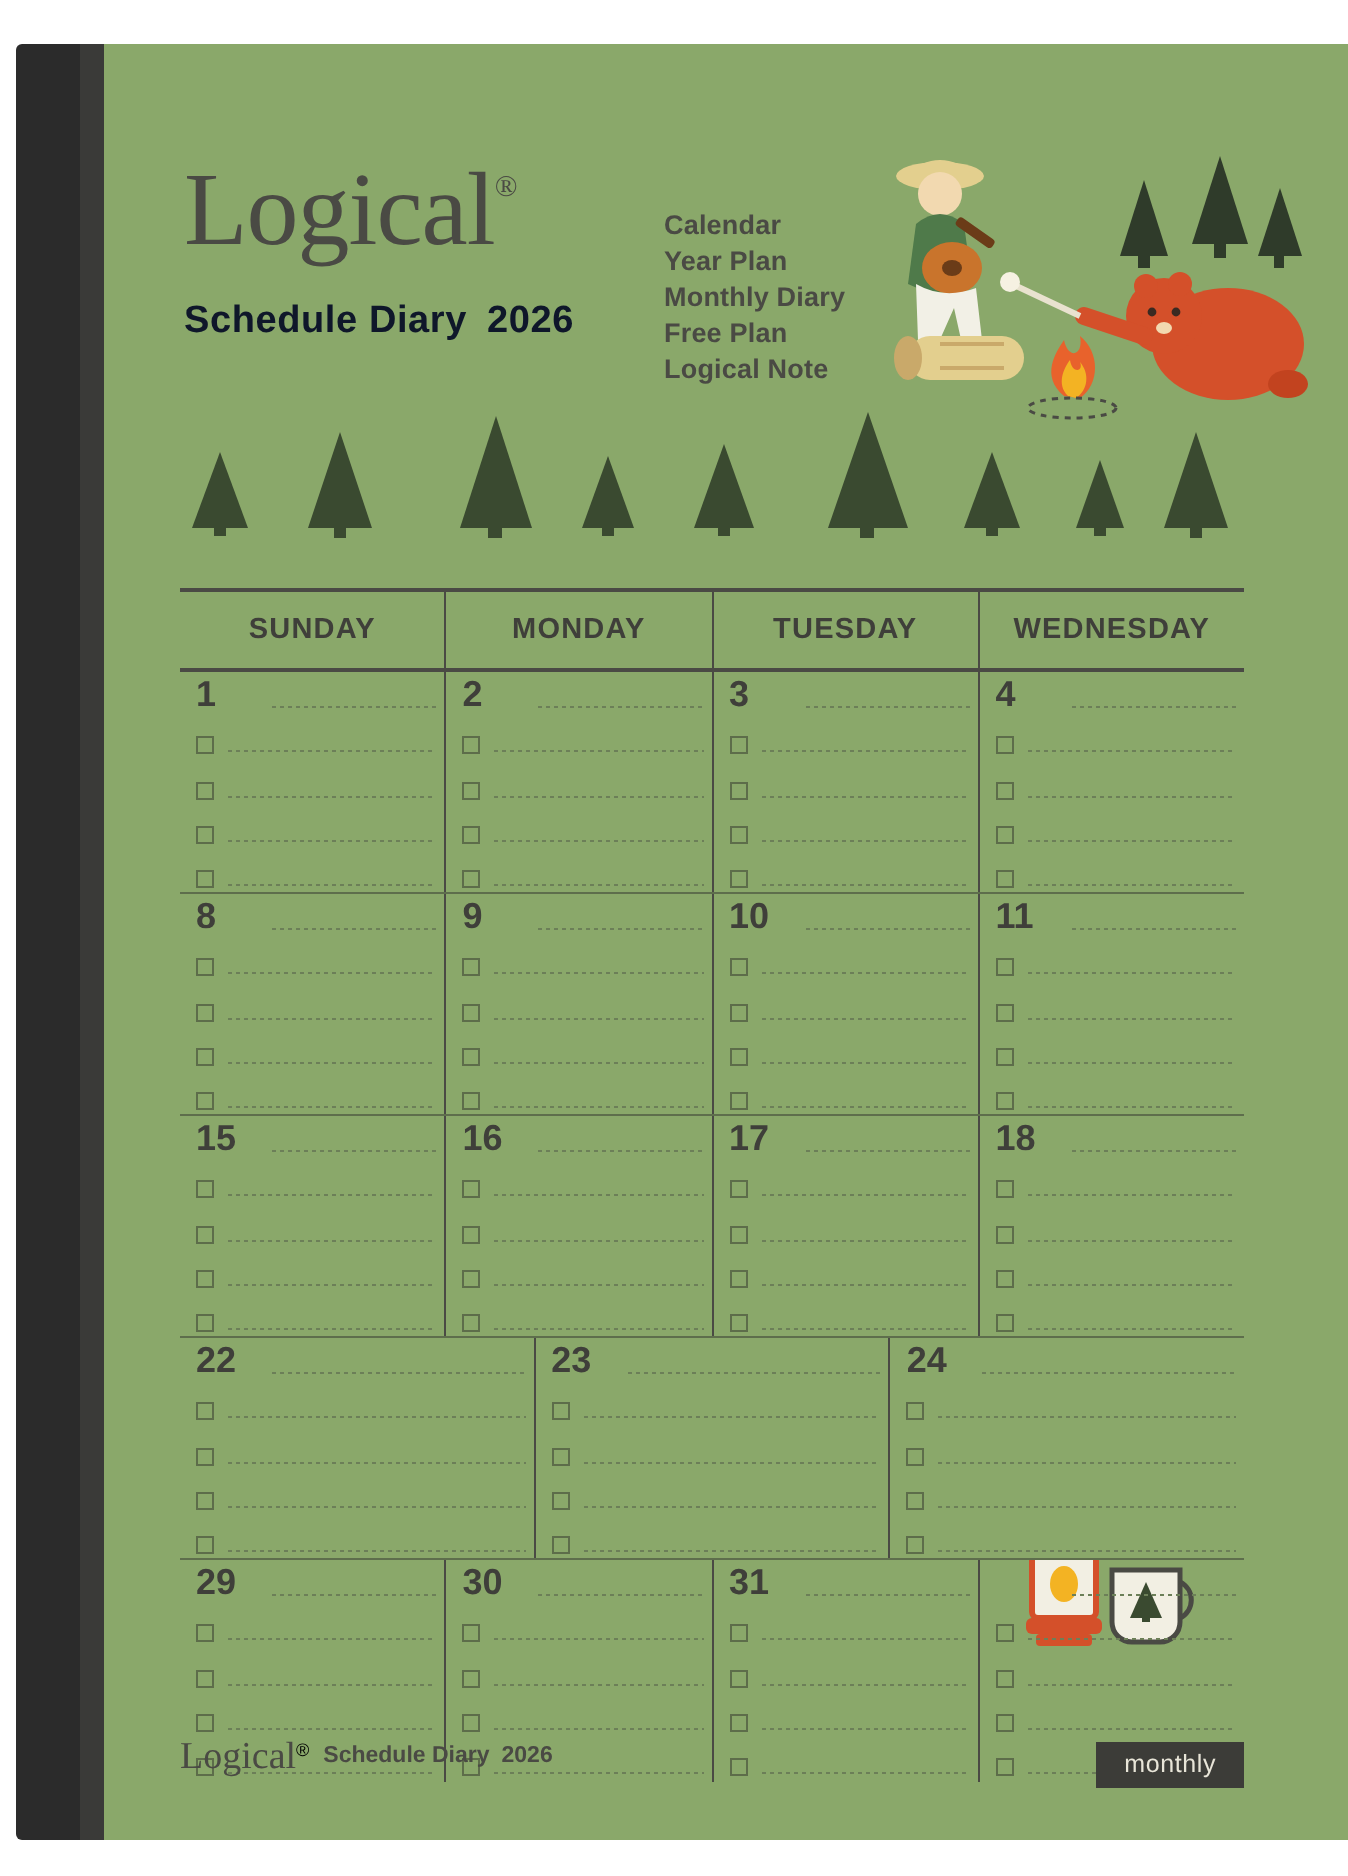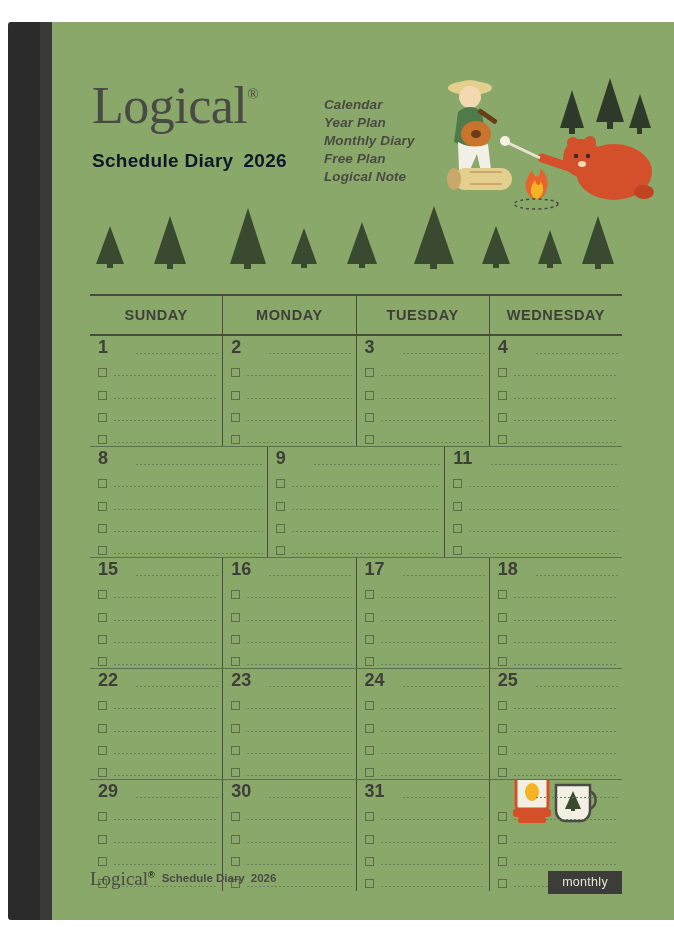--- a/index.html
+++ b/index.html
@@ -92,21 +92,21 @@
     width: 130px;
   }
   .feature-list li {
     list-style: none;
     font-size: 13.5px;
     font-weight: bold;
     color: #4a4a44;
     line-height: 18px;
     letter-spacing: 0.1px;
   }
-  .feature-list ul { margin: 0; padding: 0; font-style: italic; }
+  .feature-list ul { margin: 8px; padding: 0; }
 
   
   .scene {
     position: absolute;
     left: 380px;
     top: 28px;
     width: 230px;
     height: 175px;
   }
 
@@ -524,20 +524,44 @@
                   <span class="box"></span>
                   <span class="dots"></span>
                 </div>
               <div class="line">
                   <span class="box"></span>
                   <span class="dots"></span>
                 </div>
             </div>
           </div>
           <div class="day-cell">
+            <div class="day-num">10</div>
+            <div class="lines">
+              <div class="line first">
+                  <span class="dots"></span>
+                </div>
+              <div class="line">
+                  <span class="box"></span>
+                  <span class="dots"></span>
+                </div>
+              <div class="line">
+                  <span class="box"></span>
+                  <span class="dots"></span>
+                </div>
+              <div class="line">
+                  <span class="box"></span>
+                  <span class="dots"></span>
+                </div>
+              <div class="line">
+                  <span class="box"></span>
+                  <span class="dots"></span>
+                </div>
+            </div>
+          </div>
+          <div class="day-cell">
             <div class="day-num">11</div>
             <div class="lines">
               <div class="line first">
                   <span class="dots"></span>
                 </div>
               <div class="line">
                   <span class="box"></span>
                   <span class="dots"></span>
                 </div>
               <div class="line">
@@ -699,44 +723,20 @@
                   <span class="dots"></span>
                 </div>
               <div class="line">
                   <span class="box"></span>
                   <span class="dots"></span>
                 </div>
             </div>
           </div>
           <div class="day-cell">
             <div class="day-num">24</div>
-            <div class="lines">
-              <div class="line first">
-                  <span class="dots"></span>
-                </div>
-              <div class="line">
-                  <span class="box"></span>
-                  <span class="dots"></span>
-                </div>
-              <div class="line">
-                  <span class="box"></span>
-                  <span class="dots"></span>
-                </div>
-              <div class="line">
-                  <span class="box"></span>
-                  <span class="dots"></span>
-                </div>
-              <div class="line">
-                  <span class="box"></span>
-                  <span class="dots"></span>
-                </div>
-            </div>
-          </div>
-          <div class="day-cell">
-            <div class="day-num">25</div>
             <div class="lines">
               <div class="line first">
                   <span class="dots"></span>
                 </div>
               <div class="line">
                   <span class="box"></span>
                   <span class="dots"></span>
                 </div>
               <div class="line">
                   <span class="box"></span>

